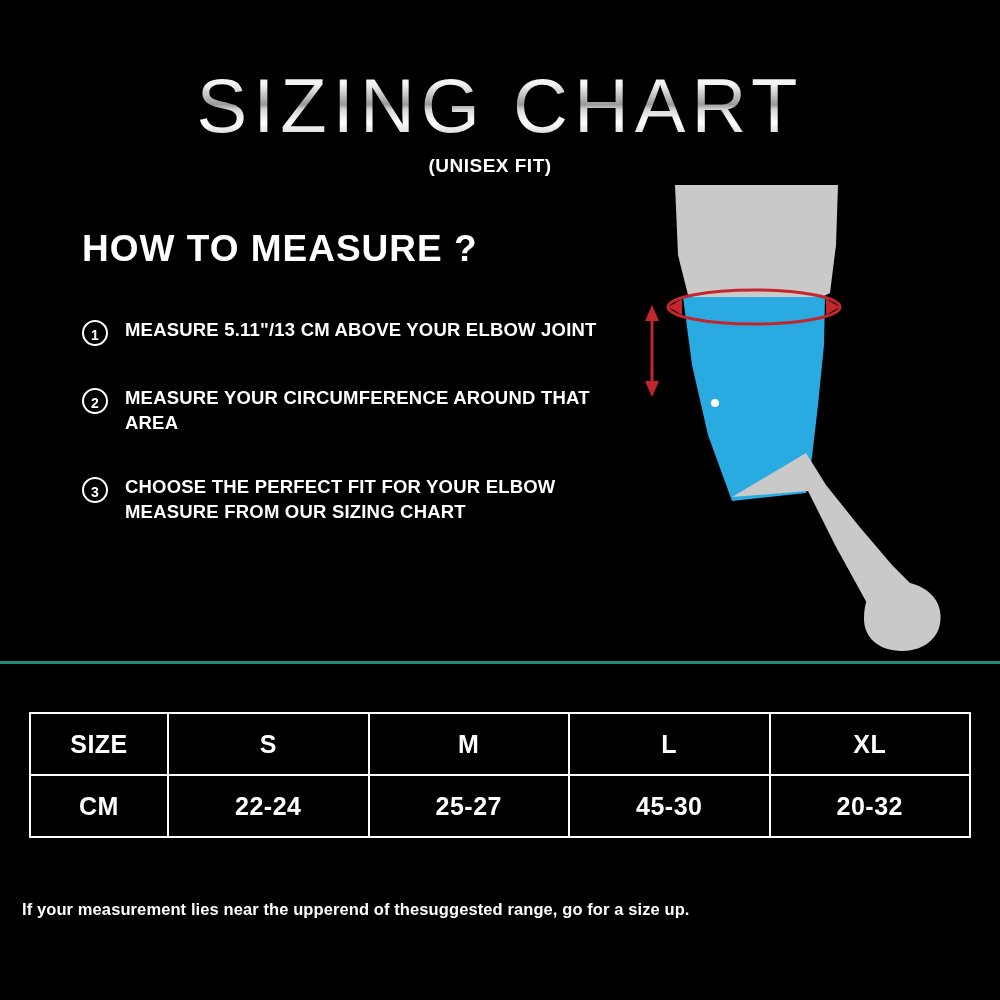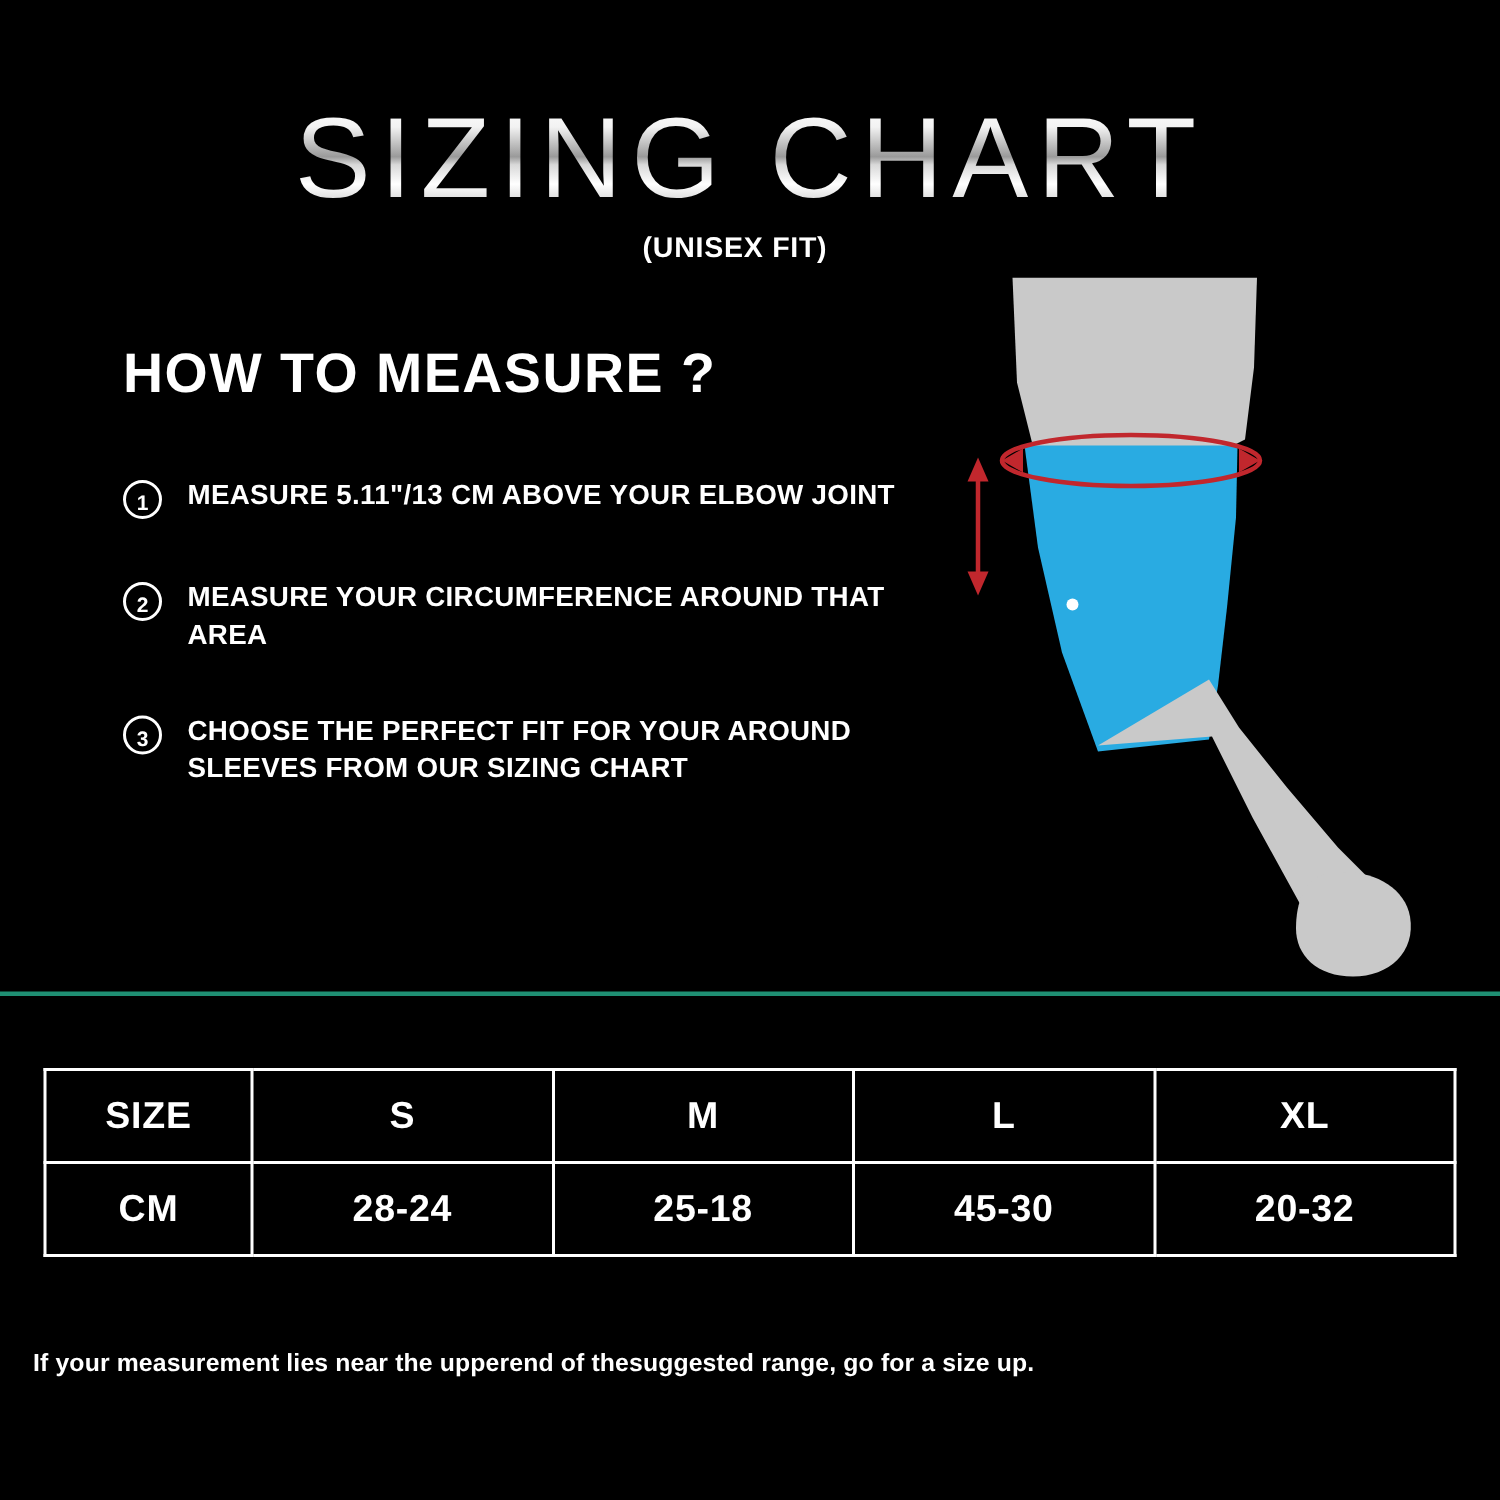--- a/index.html
+++ b/index.html
@@ -157,21 +157,21 @@
   <div class="step">
     <div class="step-num">1</div>
     <div class="step-text">MEASURE 5.11"/13 CM ABOVE YOUR ELBOW JOINT</div>
   </div>
   <div class="step">
     <div class="step-num">2</div>
     <div class="step-text">MEASURE YOUR CIRCUMFERENCE AROUND THAT AREA</div>
   </div>
   <div class="step">
     <div class="step-num">3</div>
-    <div class="step-text">CHOOSE THE PERFECT FIT FOR YOUR AROUND SLEEVES FROM OUR SIZING CHART</div>
+    <div class="step-text">CHOOSE THE PERFECT FIT FOR YOUR ELBOW MEASURE FROM OUR SIZING CHART</div>
   </div>
 </div>
 
 <div class="arm-figure">
   <svg width="340" height="470" viewBox="0 0 340 470" xmlns="http://www.w3.org/2000/svg">
 
     <path d="M55,0 L218,0 L216,60 L210,108 L190,118 L70,118 L58,70 Z" fill="#C9C9C9"></path>
 
     <path d="M63,112 L205,112 L204,160 L198,220 L192,272 L186,308 L112,316 L88,250 L72,180 Z" fill="#29ABE2"></path>
 
@@ -201,21 +201,21 @@
   <tbody>
     <tr>
       <td class="head-col">SIZE</td>
       <td>S</td>
       <td>M</td>
       <td>L</td>
       <td>XL</td>
     </tr>
     <tr>
       <td class="head-col">CM</td>
-      <td>28-24</td>
-      <td>25-18</td>
+      <td>22-24</td>
+      <td>25-27</td>
       <td>45-30</td>
       <td>20-32</td>
     </tr>
   </tbody>
 </table>
 
 <div class="footnote">If your measurement lies near the upperend of thesuggested range, go for a size up.</div>
 
 </body></html>

